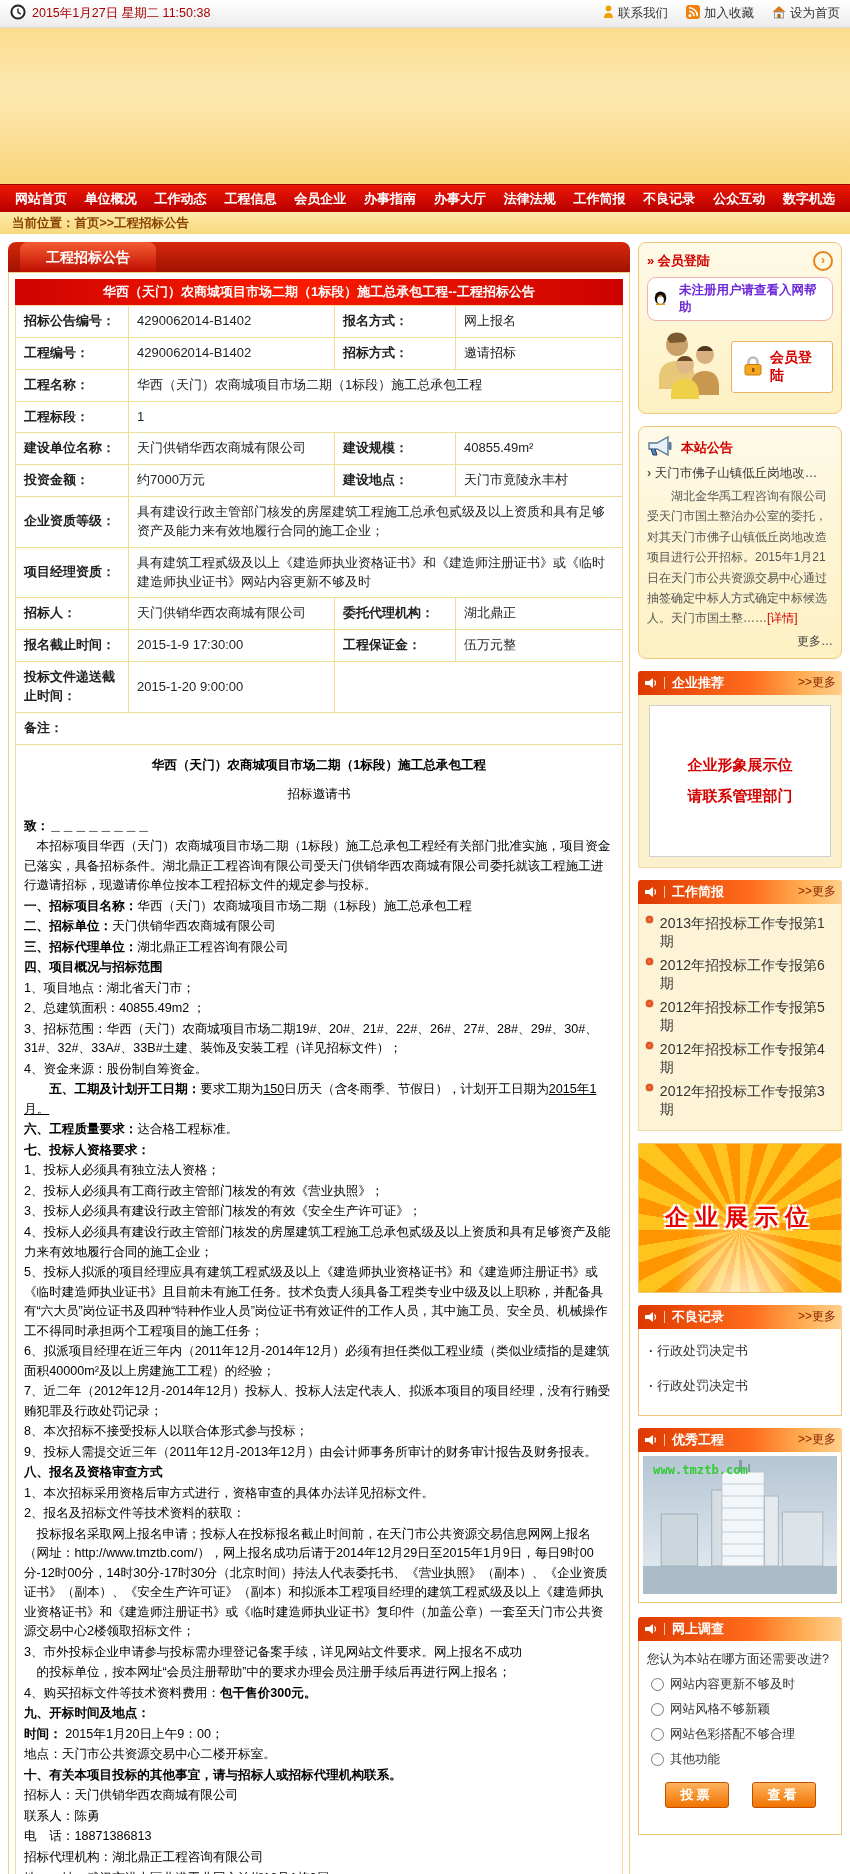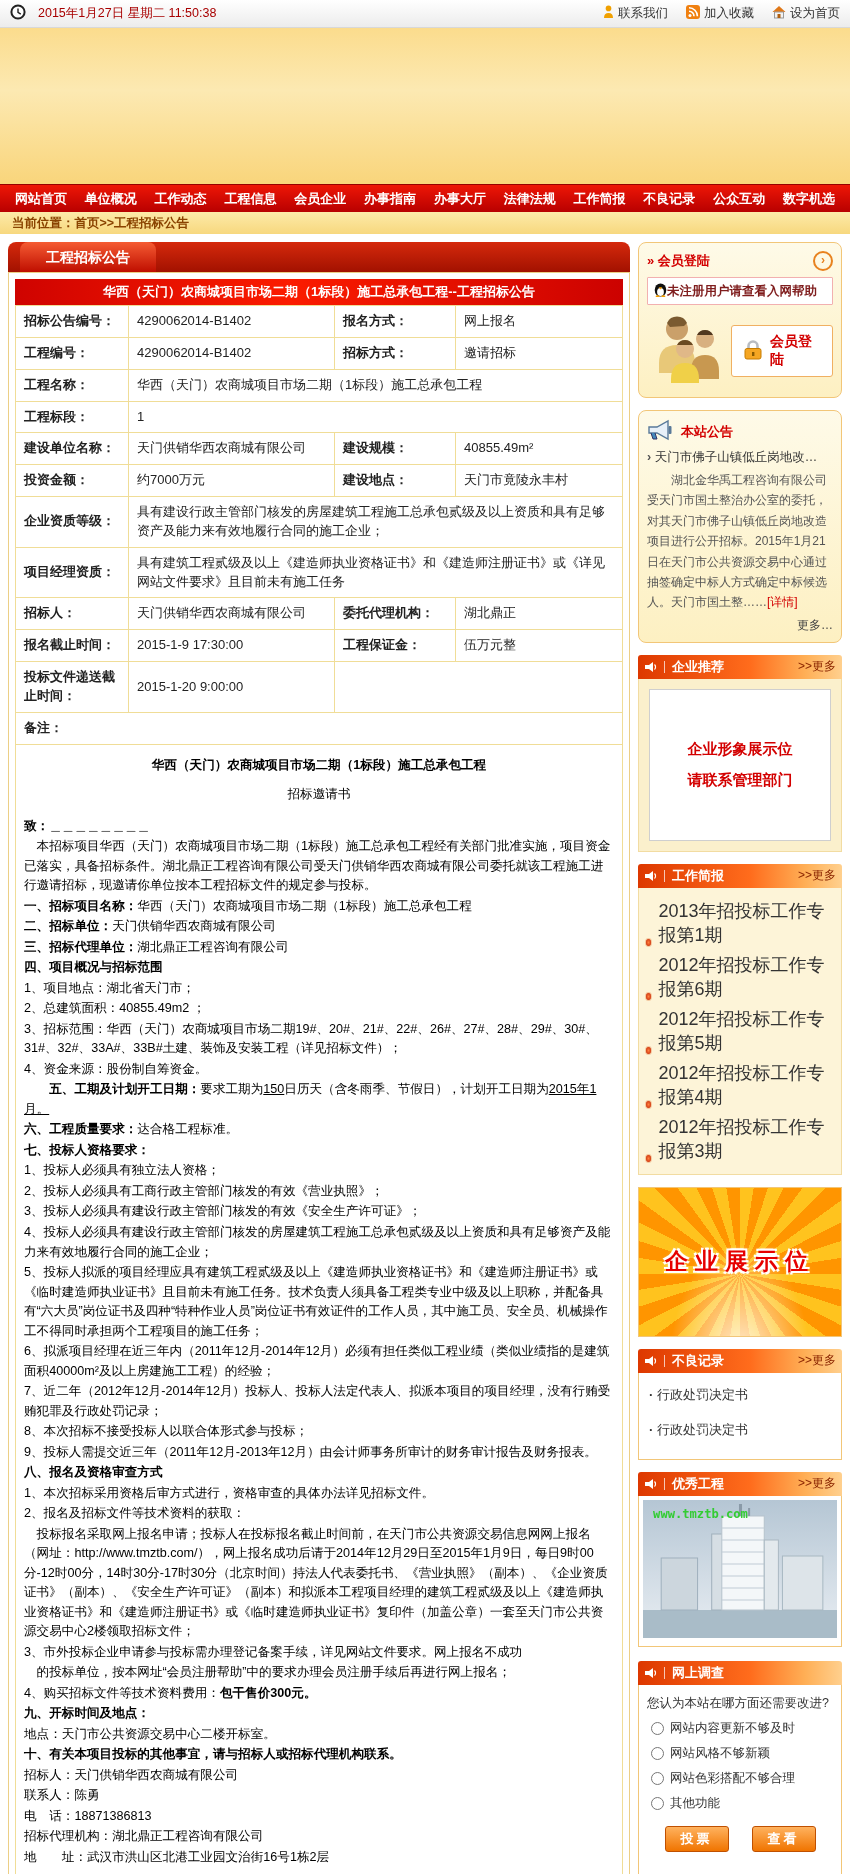--- a/index.html
+++ b/index.html
@@ -1,20 +1,20 @@
 <!DOCTYPE html>
 <html><head>
 <meta charset="utf-8">
 <style>
   html,body{margin:0;padding:0;background:#fff;}
   body{width:850px;font-family:"Liberation Sans","DejaVu Sans",sans-serif;color:#222;}
   
   .topbar{height:28px;display:flex;align-items:center;justify-content:space-between;
     background:linear-gradient(#ffffff,#ececec);border-bottom:1px solid #d8d8d8;padding:0 10px;box-sizing:border-box;}
-  .topbar-left{display:flex;align-items:center;gap:12px;}
+  .topbar-left{display:flex;align-items:center;gap:6px;}
   .date-text{color:#a80000;font-size:12.5px;}
   .topbar-right{display:flex;align-items:flex-end;gap:18px;}
   .toplink{display:flex;align-items:center;gap:4px;font-size:12.5px;color:#333;cursor:pointer;}
   
   .banner{height:156px;background:linear-gradient(180deg,#fbdc8d 0%,#fce9b2 40%,#f9d57b 100%);}
   
   .nav{height:27px;background:linear-gradient(#ee1606,#b80000);border-top:1px solid #960000;
     display:flex;align-items:center;justify-content:space-around;padding:0 6px;}
   .nav-item{color:#fff;font-weight:bold;font-size:13px;text-decoration:none;cursor:pointer;}
   
@@ -46,42 +46,42 @@
   .nline.c2{margin:10px 0 12px;text-align:center;}
   .nline.ind-s{text-indent:1em;}
   .nline.ind2{text-indent:2em;}
   
   .sbox{border:1px solid #f2c678;border-radius:8px;background:linear-gradient(#fefaе8,#fdf0c2);
     background:linear-gradient(#fefae8,#fdf0c2);padding:8px;margin-bottom:12px;}
   .login-head{display:flex;align-items:center;justify-content:space-between;margin-bottom:6px;}
   .login-title{color:#d30000;font-weight:bold;font-size:13px;}
   .circle-arrow{width:16px;height:16px;border:2px solid #e8821e;border-radius:50%;color:#e8821e;
     font-weight:bold;text-align:center;line-height:14px;font-size:12px;cursor:pointer;}
-  .help-box{background:#fff;border:1px solid #f2b0b0;border-radius:1px;display:flex;align-items:center;
-    gap:0;padding:4px 6px;font-size:12.5px;font-weight:bold;color:#7f1d1d;cursor:pointer;}
+  .help-box{background:#fff;border:1px solid #f2b0b0;border-radius:9px;display:flex;align-items:center;
+    gap:12px;padding:4px 6px;font-size:12.5px;font-weight:bold;color:#6d28d9;cursor:pointer;}
   .login-row{display:flex;align-items:center;justify-content:space-between;margin-top:8px;}
   .login-btn{background:#fff;border:1px solid #f0b062;border-radius:3px;display:flex;align-items:center;
     gap:6px;padding:7px 10px;color:#d30000;font-weight:bold;font-size:14px;cursor:pointer;}
   .ann-head{display:flex;align-items:center;gap:6px;margin-bottom:4px;}
   .ann-title{color:#d30000;font-weight:bold;font-size:13px;}
   .ann-item{font-size:12.5px;color:#333;margin:4px 0;cursor:pointer;}
   .ann-item::before{content:"› ";color:#555;font-weight:bold;}
   .ann-excerpt{font-size:12px;color:#555;line-height:1.7;text-indent:2em;}
   .detail-link{color:#d30000;cursor:pointer;}
   .ann-more{text-align:right;font-size:12px;color:#444;margin-top:4px;cursor:pointer;}
   .shead{height:24px;display:flex;align-items:center;border-radius:3px 3px 0 0;
     background:linear-gradient(90deg,#dd3800,#ff6c1c 55%,#ffaf56 82%,#ffd08e);padding:0 6px;}
   .shead .spk{display:flex;align-items:center;padding-right:6px;border-right:1px solid rgba(255,255,255,.7);margin-right:7px;}
   .shead .stitle{color:#fff;font-weight:bold;font-size:13px;flex:1;}
   .shead .more{color:#8b2500;font-size:12px;cursor:pointer;}
   .promo-body{background:#fbf0cc;border:1px solid #f2dca2;border-top:none;padding:10px;}
   .promo-inner{background:#fff;border:1px solid #cfcfcf;height:150px;display:flex;flex-direction:column;
     align-items:center;justify-content:center;gap:12px;color:#d30000;font-weight:bold;font-size:15px;}
   .brief-body{background:#fdf4d8;border:1px solid #f2dca2;border-top:none;padding:8px 4px;}
-  .brief-item{display:flex;align-items:flex-end;gap:6px;font-size:18px;color:#333;padding:3px 2px;cursor:pointer;}
+  .brief-item{display:flex;align-items:flex-start;gap:6px;font-size:14px;color:#333;padding:3px 2px;cursor:pointer;}
   .brief-dot{width:7px;height:7px;border-radius:50%;background:radial-gradient(#ff8040,#c02000);border:1px solid #f3c9a0;}
   .ad-banner{height:148px;margin-bottom:12px;border:1px solid #f2c678;display:flex;align-items:center;justify-content:center;
     background:radial-gradient(ellipse at 50% 125%, rgba(255,255,255,.95) 0%, rgba(255,255,255,0) 50%),
     repeating-conic-gradient(from -90deg at 50% 58%, #ffc31e 0deg 9deg, #ff9500 9deg 18deg);text-align:center;}
   .ad-banner span{color:#e60000;font-size:23px;font-weight:bold;letter-spacing:7px;
     text-shadow:2px 2px 0 #fff,-2px -2px 0 #fff,2px -2px 0 #fff,-2px 2px 0 #fff,0 0 4px #fff;}
   .plain-body{background:#fff;border:1px solid #f2c678;border-top:none;padding:8px;}
   .bad-item{font-size:13px;color:#333;padding:5px 2px 12px;cursor:pointer;}
   .bad-item::before{content:"· ";font-weight:bold;}
   .fine-body{background:#fff;border:1px solid #f2c678;border-top:none;padding:4px;}
@@ -196,21 +196,21 @@
           <td>约7000万元</td>
           <td class="lab2">建设地点：</td>
           <td class="val2">天门市竟陵永丰村</td>
         </tr>
         <tr>
           <td class="lab">企业资质等级：</td>
           <td colspan="3">具有建设行政主管部门核发的房屋建筑工程施工总承包贰级及以上资质和具有足够资产及能力来有效地履行合同的施工企业；</td>
         </tr>
         <tr>
           <td class="lab">项目经理资质：</td>
-          <td colspan="3">具有建筑工程贰级及以上《建造师执业资格证书》和《建造师注册证书》或《详见网站文件要求》且目前未有施工任务</td>
+          <td colspan="3">具有建筑工程贰级及以上《建造师执业资格证书》和《建造师注册证书》或《临时建造师执业证书》网站内容更新不够及时</td>
         </tr>
         <tr>
           <td class="lab">招标人：</td>
           <td>天门供销华西农商城有限公司</td>
           <td class="lab2">委托代理机构：</td>
           <td class="val2">湖北鼎正</td>
         </tr>
         <tr>
           <td class="lab">报名截止时间：</td>
           <td>2015-1-9 17:30:00</td>
@@ -287,20 +287,21 @@
           <div class="nline ind-s"><b></b><span>投标报名采取网上报名申请；投标人在投标报名截止时间前，在天门市公共资源交易信息网网上报名（网址：http://www.tmztb.com/），网上报名成功后请于2014年12月29日至2015年1月9日，每日9时00分-12时00分，14时30分-17时30分（北京时间）持法人代表委托书、《营业执照》（副本）、《企业资质证书》（副本）、《安全生产许可证》（副本）和拟派本工程项目经理的建筑工程贰级及以上《建造师执业资格证书》和《建造师注册证书》或《临时建造师执业证书》复印件（加盖公章）一套至天门市公共资源交易中心2楼领取招标文件；</span><u></u><span></span><u></u><b></b></div>
 
           <div class="nline"><b></b><span>3、市外投标企业申请参与投标需办理登记备案手续，详见网站文件要求。网上报名不成功</span><u></u><span></span><u></u><b></b></div>
 
           <div class="nline ind-s"><b></b><span>的投标单位，按本网址“会员注册帮助”中的要求办理会员注册手续后再进行网上报名；</span><u></u><span></span><u></u><b></b></div>
 
           <div class="nline"><b></b><span>4、购买招标文件等技术资料费用：</span><u></u><span></span><u></u><b>包干售价300元。</b></div>
 
           <div class="nline"><b>九、开标时间及地点：</b><span></span><u></u><span></span><u></u><b></b></div>
 
+          <div class="nline"><b>时间：</b><span> 2015年1月20日上午9：00；</span><u></u><span></span><u></u><b></b></div>
 
           <div class="nline"><b></b><span>地点：天门市公共资源交易中心二楼开标室。</span><u></u><span></span><u></u><b></b></div>
 
           <div class="nline"><b>十、有关本项目投标的其他事宜，请与招标人或招标代理机构联系。</b><span></span><u></u><span></span><u></u><b></b></div>
 
           <div class="nline"><b></b><span>招标人：天门供销华西农商城有限公司</span><u></u><span></span><u></u><b></b></div>
 
           <div class="nline"><b></b><span>联系人：陈勇</span><u></u><span></span><u></u><b></b></div>
 
           <div class="nline"><b></b><span>电　话：18871386813</span><u></u><span></span><u></u><b></b></div>

